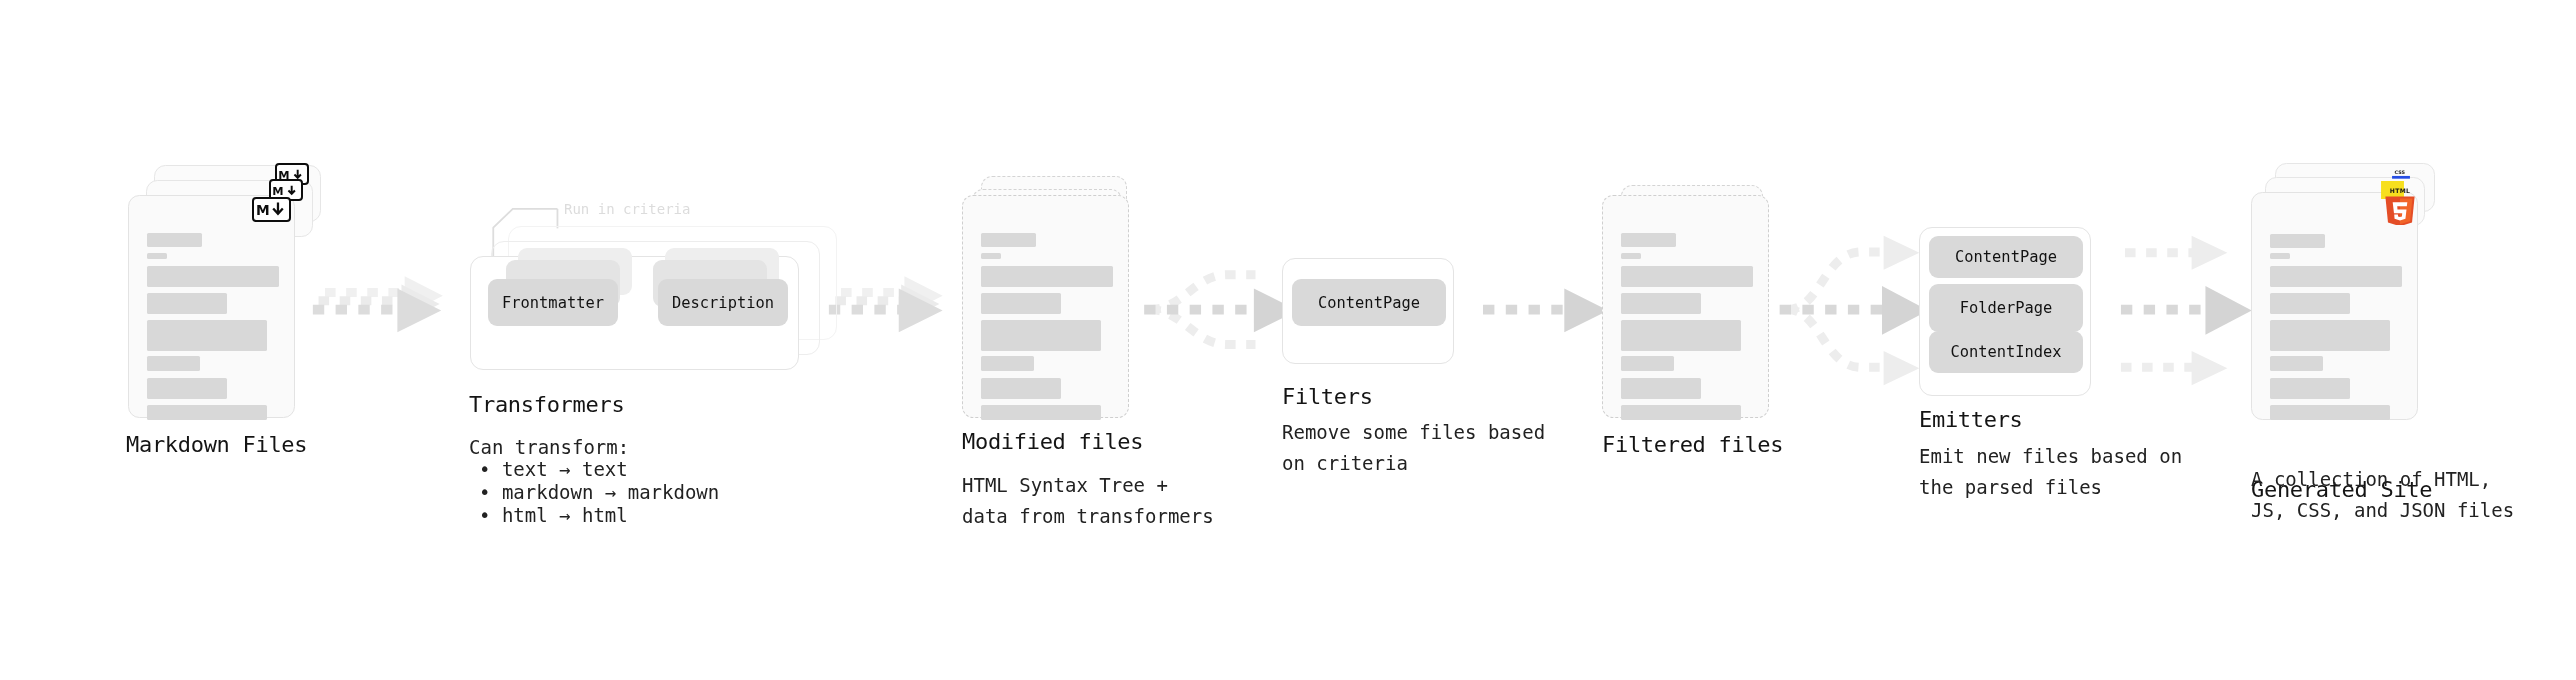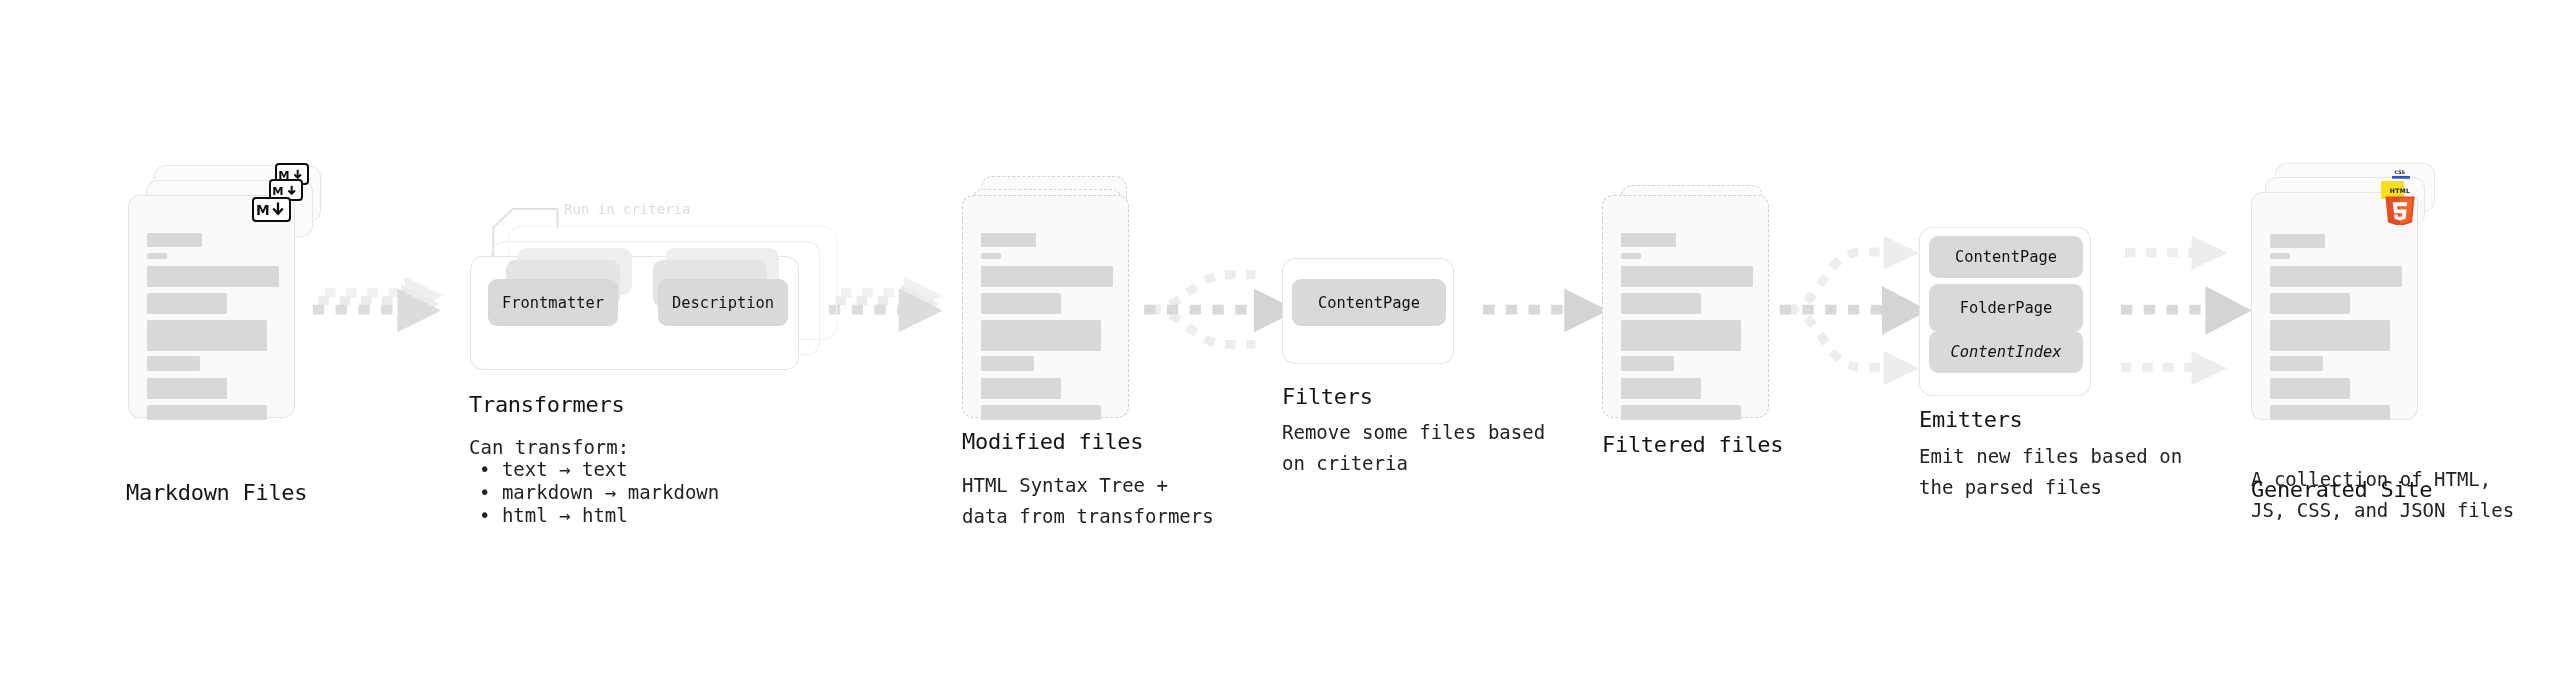--- a/index.html
+++ b/index.html
@@ -224,21 +224,21 @@
         <path d="M24,2 L24,11 M20,8 L24,12 L28,8" stroke="#0d0d0d" stroke-width="2.4" fill="none"></path>
       </svg>
     </div>
     <div class="mdbadge" style="left:252px; top:197px; width:39px; height:25px;">
       <svg width="31" height="15.4" viewBox="0 0 38 19" aria-hidden="true">
         <text x="0" y="16" font-family="DejaVu Sans, sans-serif" font-size="17" font-weight="bold" fill="#0d0d0d">M</text>
         <path d="M27,2 L27,12 M22,9 L27,14.5 L32,9" stroke="#0d0d0d" stroke-width="2.8" fill="none" stroke-linecap="square"></path>
       </svg>
     </div>
 
-    <div class="title" style="left:126px; top:432px;margin-top:48px;">Markdown Files</div>
+    <div class="title" style="left:126px; top:432px;">Markdown Files</div>
   </div>
 
   <div>
     <div class="runlabel" style="left:564px; top:201px;">Run in criteria</div>
 
     <div class="groupbox g3" style="left:508px; top:226px; width:329px; height:114px;"></div>
     <div class="groupbox g2" style="left:491px; top:241px; width:329px; height:114px;"></div>
     <div class="groupbox" style="left:470px; top:256px; width:329px; height:114px;"></div>
 
     <div class="chip fade2" style="left:518px; top:248px; width:114px; height:47px;">Frontmatter</div>
@@ -307,21 +307,21 @@
     </div>
 
     <div class="title" style="left:1602px; top:432px;">Filtered files</div>
   </div>
 
   <div>
     <div class="groupbox" style="left:1919px; top:227px; width:172px; height:169px;"></div>
 
     <div class="chip" style="left:1929px; top:236px; width:154px; height:42px;">ContentPage</div>
     <div class="chip" style="left:1929px; top:284px; width:154px; height:48px;">FolderPage</div>
-    <div class="chip" style="left:1929px; top:331px; width:154px; height:42px;font-style:italic;">ContentIndex</div>
+    <div class="chip" style="left:1929px; top:331px; width:154px; height:42px;">ContentIndex</div>
 
     <div class="title" style="left:1919px; top:407px;">Emitters</div>
     <div class="sub" style="left:1919px; top:441px;">Emit new files based on
 the parsed files</div>
   </div>
 
   <div>
     <div class="stackcard" style="left:2275px; top:163px; width:160px; height:49px;"></div>
     <div class="stackcard" style="left:2265px; top:177px; width:160px; height:49px;"></div>
 

